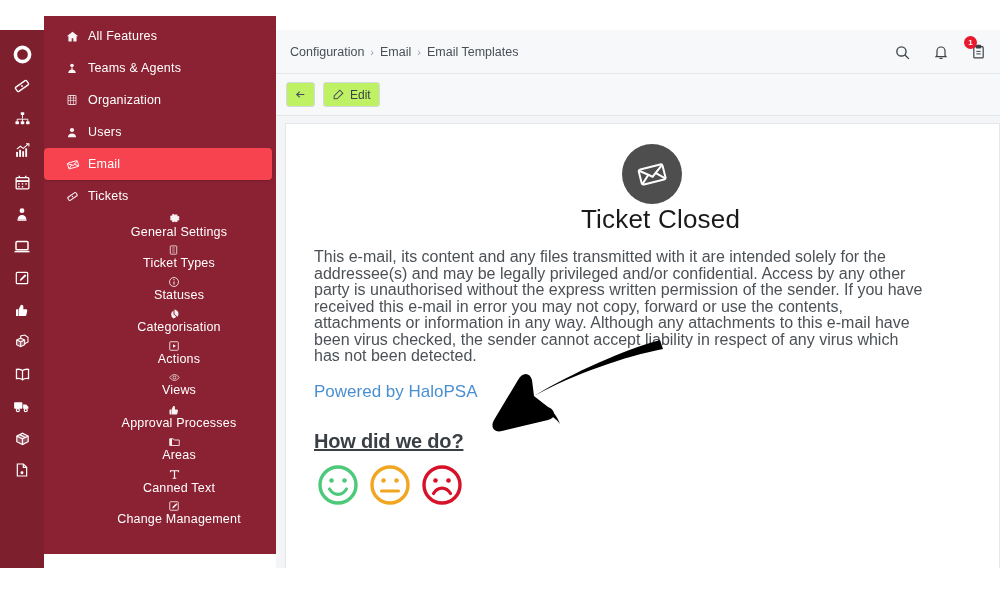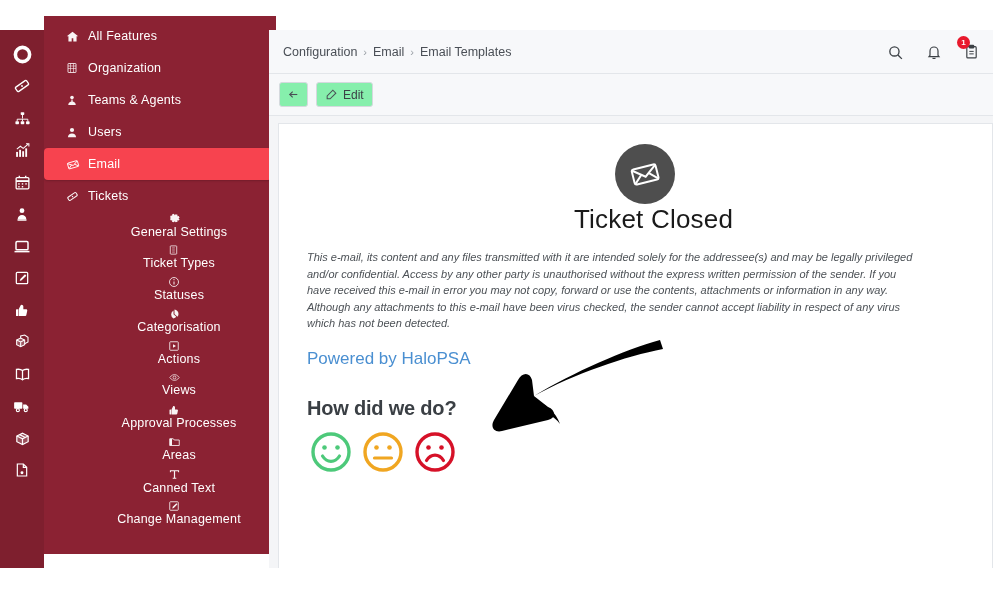--- a/index.html
+++ b/index.html
@@ -66,21 +66,21 @@
   .nav-item.active {
     background: #f7434f;
     border-radius: 4px;
     margin-right: 4px;
     box-shadow: 0 1px 2px rgba(0,0,0,.18);
   }
   .nav-item.active .ni-ico { opacity: 1; }
 
   
   .content {
-    position: absolute; left: 269px; top: 30px;
+    position: absolute; left: 276px; top: 30px;
     width: 724px; height: 538px;
     background: #f4f5f7;
   }
   .topbar {
     position: absolute; left: 0; top: 0; width: 724px; height: 44px;
     background: #f7f8fa;
     border-bottom: 1px solid #e3e6ea;
     display: flex; align-items: center;
   }
   .breadcrumb {
@@ -109,21 +109,21 @@
   .toolbar {
     position: absolute; left: 0; top: 44px; width: 724px; height: 42px;
     background: #f7f8fa;
     border-bottom: 1px solid #e3e6ea;
     display: flex; align-items: center; gap: 8px;
     padding-left: 10px;
   }
   .tb-btn {
     height: 25px;
     border: 1px solid #d5d9de;
-    background: #86efac;
+    background: #bef264;
     border-radius: 3px;
     display: flex; align-items: center; gap: 5px;
     padding: 0 8px;
     font-size: 12px; color: #3c4146;
     cursor: pointer;
   }
   .tb-btn.only-icon { padding: 0 7px; }
 
   
   .card {
@@ -161,41 +161,41 @@
   }
   .tab {
     font-size: 13px; color: #2b6cb0;
     padding: 0 2px 5px 2px;
     border-bottom: 3px solid #2b6cb0;
     cursor: pointer;
   }
 
   .card-body { padding: 14px 22px 0 28px; }
   .legal-text {
-    font-size: 11px;
+    font-size: 16px;
     line-height: 16.5px;
     color: #4c5156;
     max-width: 610px;
     margin: 0;
-    font-style: italic;
   }
   .powered {
     display: inline-block;
     margin-top: 17px;
     font-size: 17px;
     color: #4a8fd1;
     text-decoration: none;
     cursor: pointer;
   }
   .howdid {
     margin-top: 28px;
     font-size: 20px;
     font-weight: bold;
     color: #3a3f44;
     letter-spacing: -.2px;
+    text-decoration: underline;
   }
   .faces {
     margin-top: 8px;
     display: flex; gap: 4px;
   }
   .face { cursor: pointer; display:block; }
 
   
   .arrow-overlay {
     position: absolute;
@@ -324,36 +324,36 @@
       <div class="nav-item">
         <span class="ni-ico">
           <svg width="13" height="13" viewBox="0 0 24 24" fill="#fff">
             <path d="M12 3L1.5 11.5h3V21h6v-6h3v6h6v-9.5h3z"></path>
           </svg>
         </span>
         <span class="ni-label">All Features</span>
       </div>
       <div class="nav-item">
         <span class="ni-ico">
-          <svg width="12" height="12" viewBox="0 0 24 24" fill="none" stroke="#fff" stroke-width="1.7">
-            <rect x="4" y="3" width="16" height="18" rx="1"></rect>
-            <path d="M4 8h16M4 13h16M9 3v18M15 3v18" stroke-width="1.2"></path>
-          </svg>
-        </span>
-        <span class="ni-label">Organization</span>
-      </div>
-      <div class="nav-item">
-        <span class="ni-ico">
           <svg width="12" height="13" viewBox="0 0 24 24" fill="#fff">
             <circle cx="12" cy="6" r="3.6"></circle>
             <path d="M4.5 21c0-4.3 3.3-7 7.5-7s7.5 2.7 7.5 7z"></path>
             <rect x="10.8" y="10" width="2.4" height="5"></rect>
           </svg>
         </span>
         <span class="ni-label">Teams &amp; Agents</span>
+      </div>
+      <div class="nav-item">
+        <span class="ni-ico">
+          <svg width="12" height="12" viewBox="0 0 24 24" fill="none" stroke="#fff" stroke-width="1.7">
+            <rect x="4" y="3" width="16" height="18" rx="1"></rect>
+            <path d="M4 8h16M4 13h16M9 3v18M15 3v18" stroke-width="1.2"></path>
+          </svg>
+        </span>
+        <span class="ni-label">Organization</span>
       </div>
       <div class="nav-item">
         <span class="ni-ico">
           <svg width="12" height="13" viewBox="0 0 24 24" fill="#fff">
             <circle cx="12" cy="7" r="4.2"></circle>
             <path d="M3.8 21.5c0-4.6 3.6-7.5 8.2-7.5s8.2 2.9 8.2 7.5z"></path>
           </svg>
         </span>
         <span class="ni-label">Users</span>
       </div>

